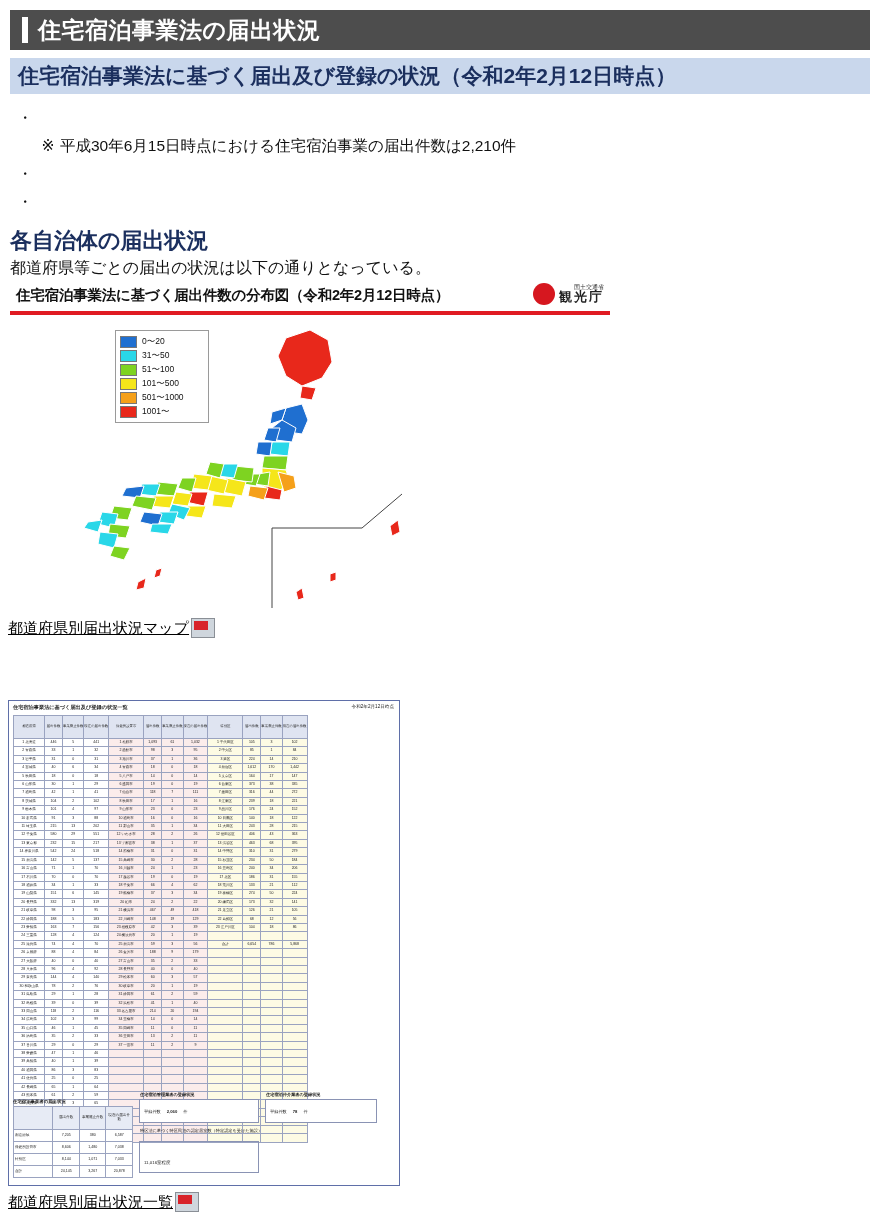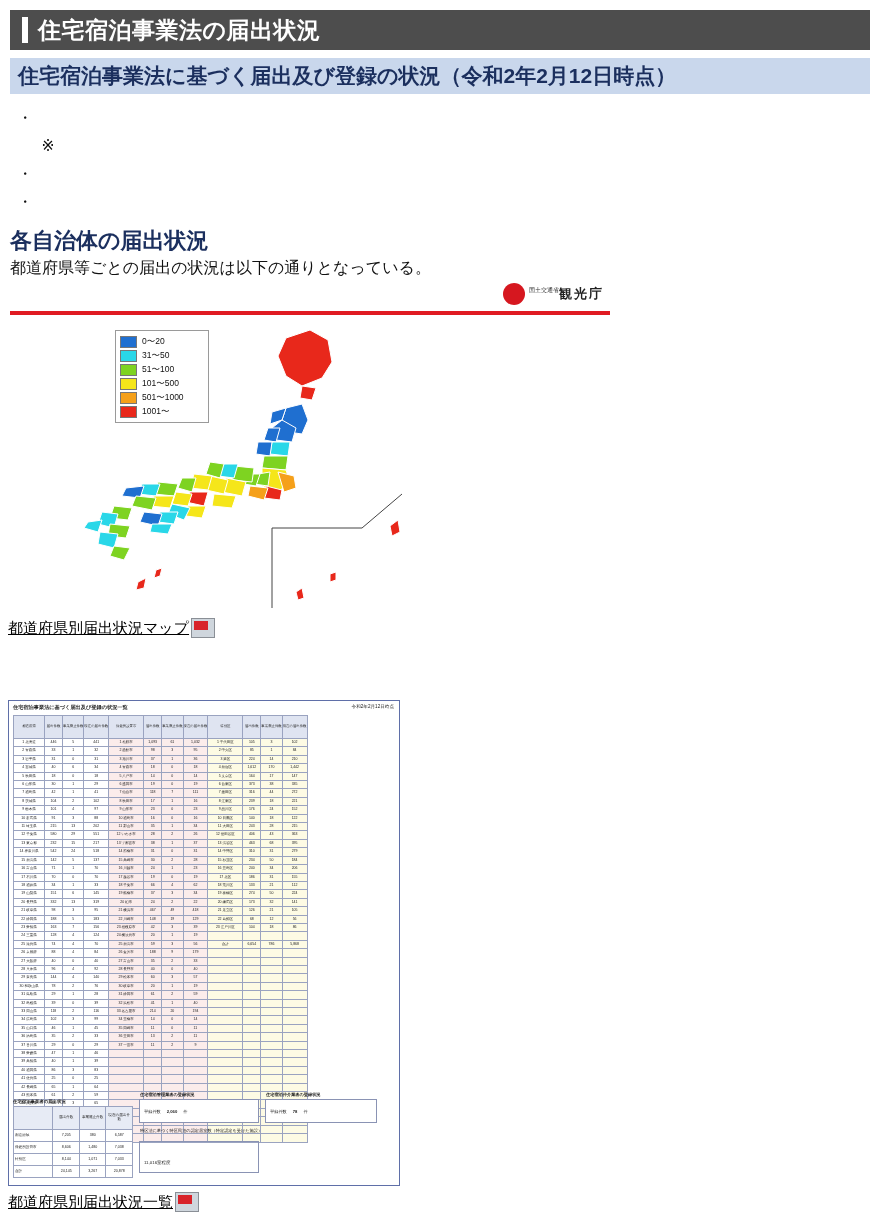--- a/index.html
+++ b/index.html
@@ -148,21 +148,23 @@
     gap: 4px;
   }
   .agency-logo .dot {
     width: 22px;
     height: 22px;
     border-radius: 50%;
     background: #d6171f;
   }
   .agency-logo .logo-text {
     display: flex;
+    flex-direction: column;
     line-height: 1.05;
+    align-items: flex-end;
   }
   .agency-logo .logo-sup { font-size: 6px; color: #333; }
   .agency-logo .logo-main { font-size: 13px; font-weight: bold; color: #222; letter-spacing: 2px; }
 
   
   .legend {
     position: absolute;
     left: 105px;
     top: 48px;
     width: 84px;
@@ -343,34 +345,36 @@
 <div class="subtitle-band">
   <div class="subtitle">住宅宿泊事業法に基づく届出及び登録の状況（令和2年2月12日時点）</div>
 </div>
 
 <div class="bullets">
   <div class="bullet-row">
     <span class="mark">・</span>
   </div>
   <div class="bullet-row sub">
     <span class="mark">※</span>
+    <span class="txt">平成30年6月15日時点における住宅宿泊事業の届出件数は2,210件</span>
   </div>
   <div class="bullet-row">
     <span class="mark">・</span>
   </div>
   <div class="bullet-row">
     <span class="mark">・</span>
   </div>
 </div>
 
 <div class="section-heading">各自治体の届出状況</div>
 <div class="section-lead">都道府県等ごとの届出の状況は以下の通りとなっている。</div>
 
 <div class="map-figure">
   <div class="map-title-bar">
+    <div class="map-title">住宅宿泊事業法に基づく届出件数の分布図（令和2年2月12日時点）</div>
     <div class="agency-logo">
       <div class="dot"></div>
       <div class="logo-text">
         <span class="logo-sup">国土交通省</span>
         <span class="logo-main">観光庁</span>
       </div>
     </div>
   </div>
   <div class="underline"></div>
 

